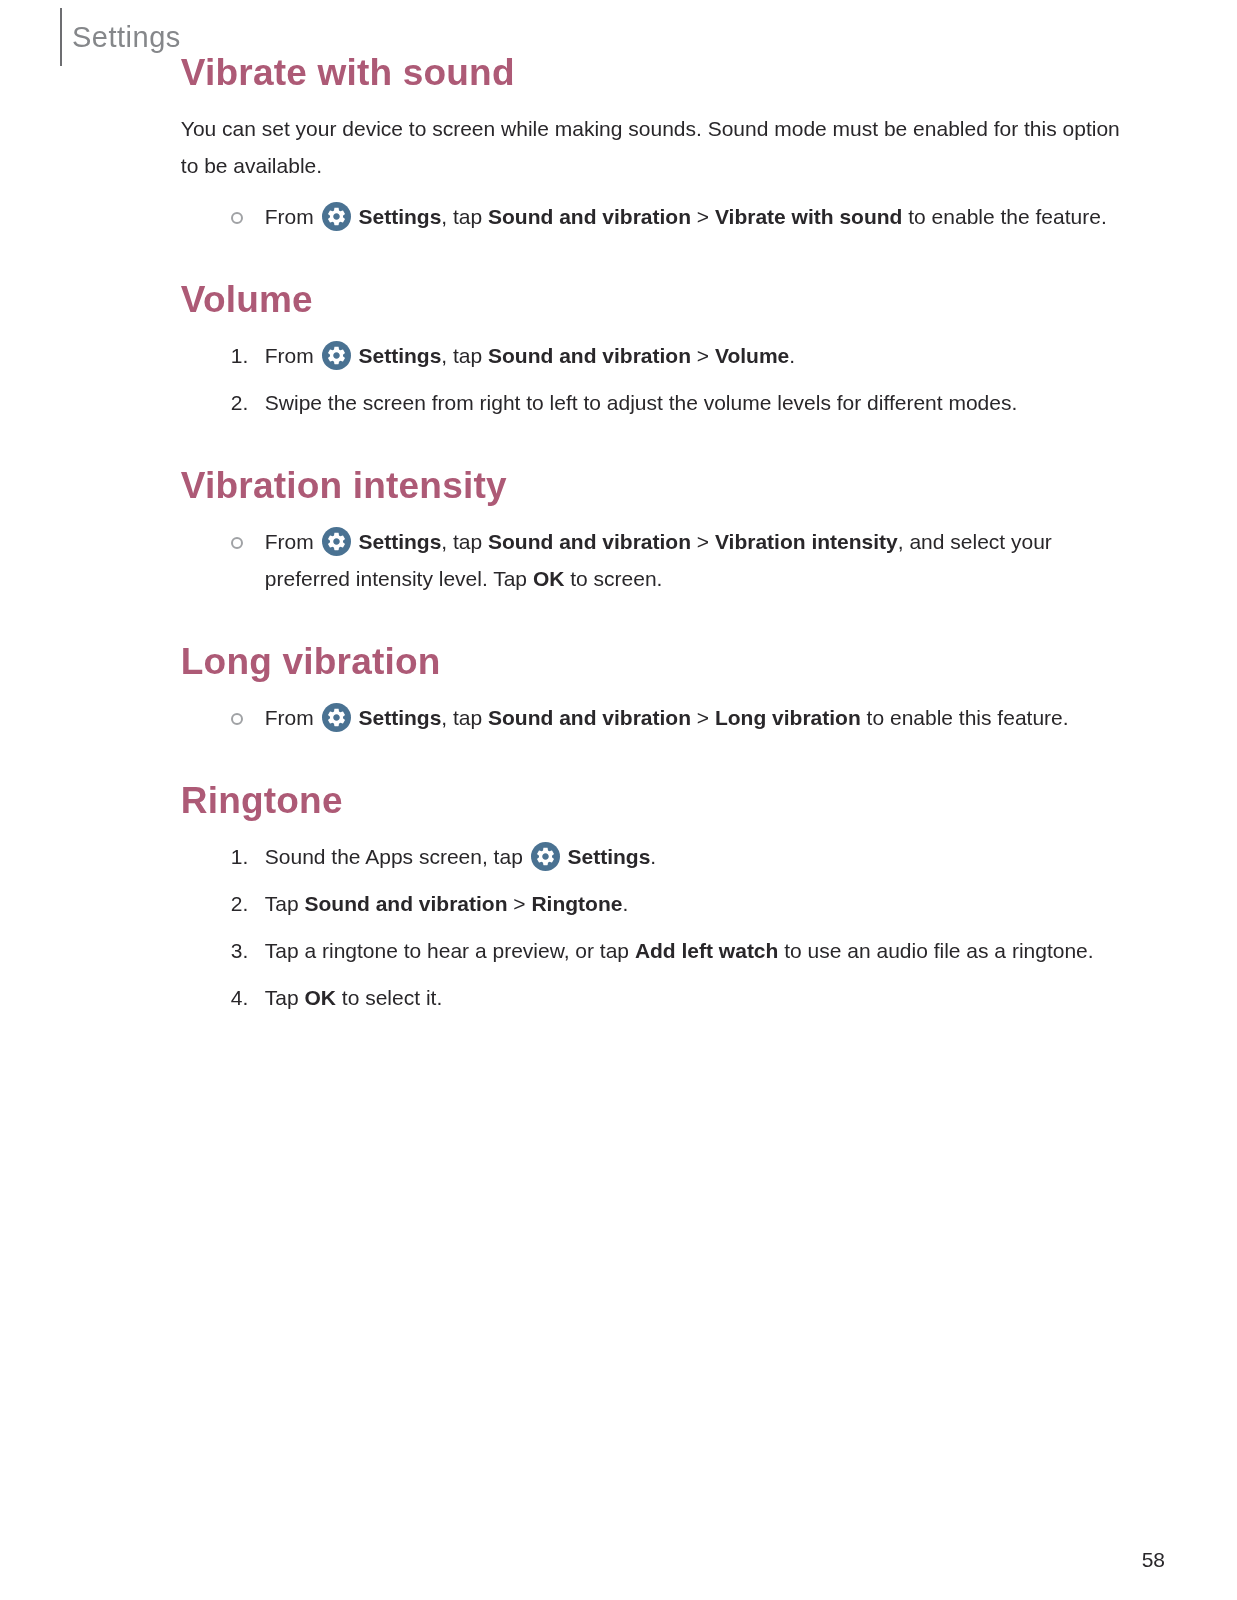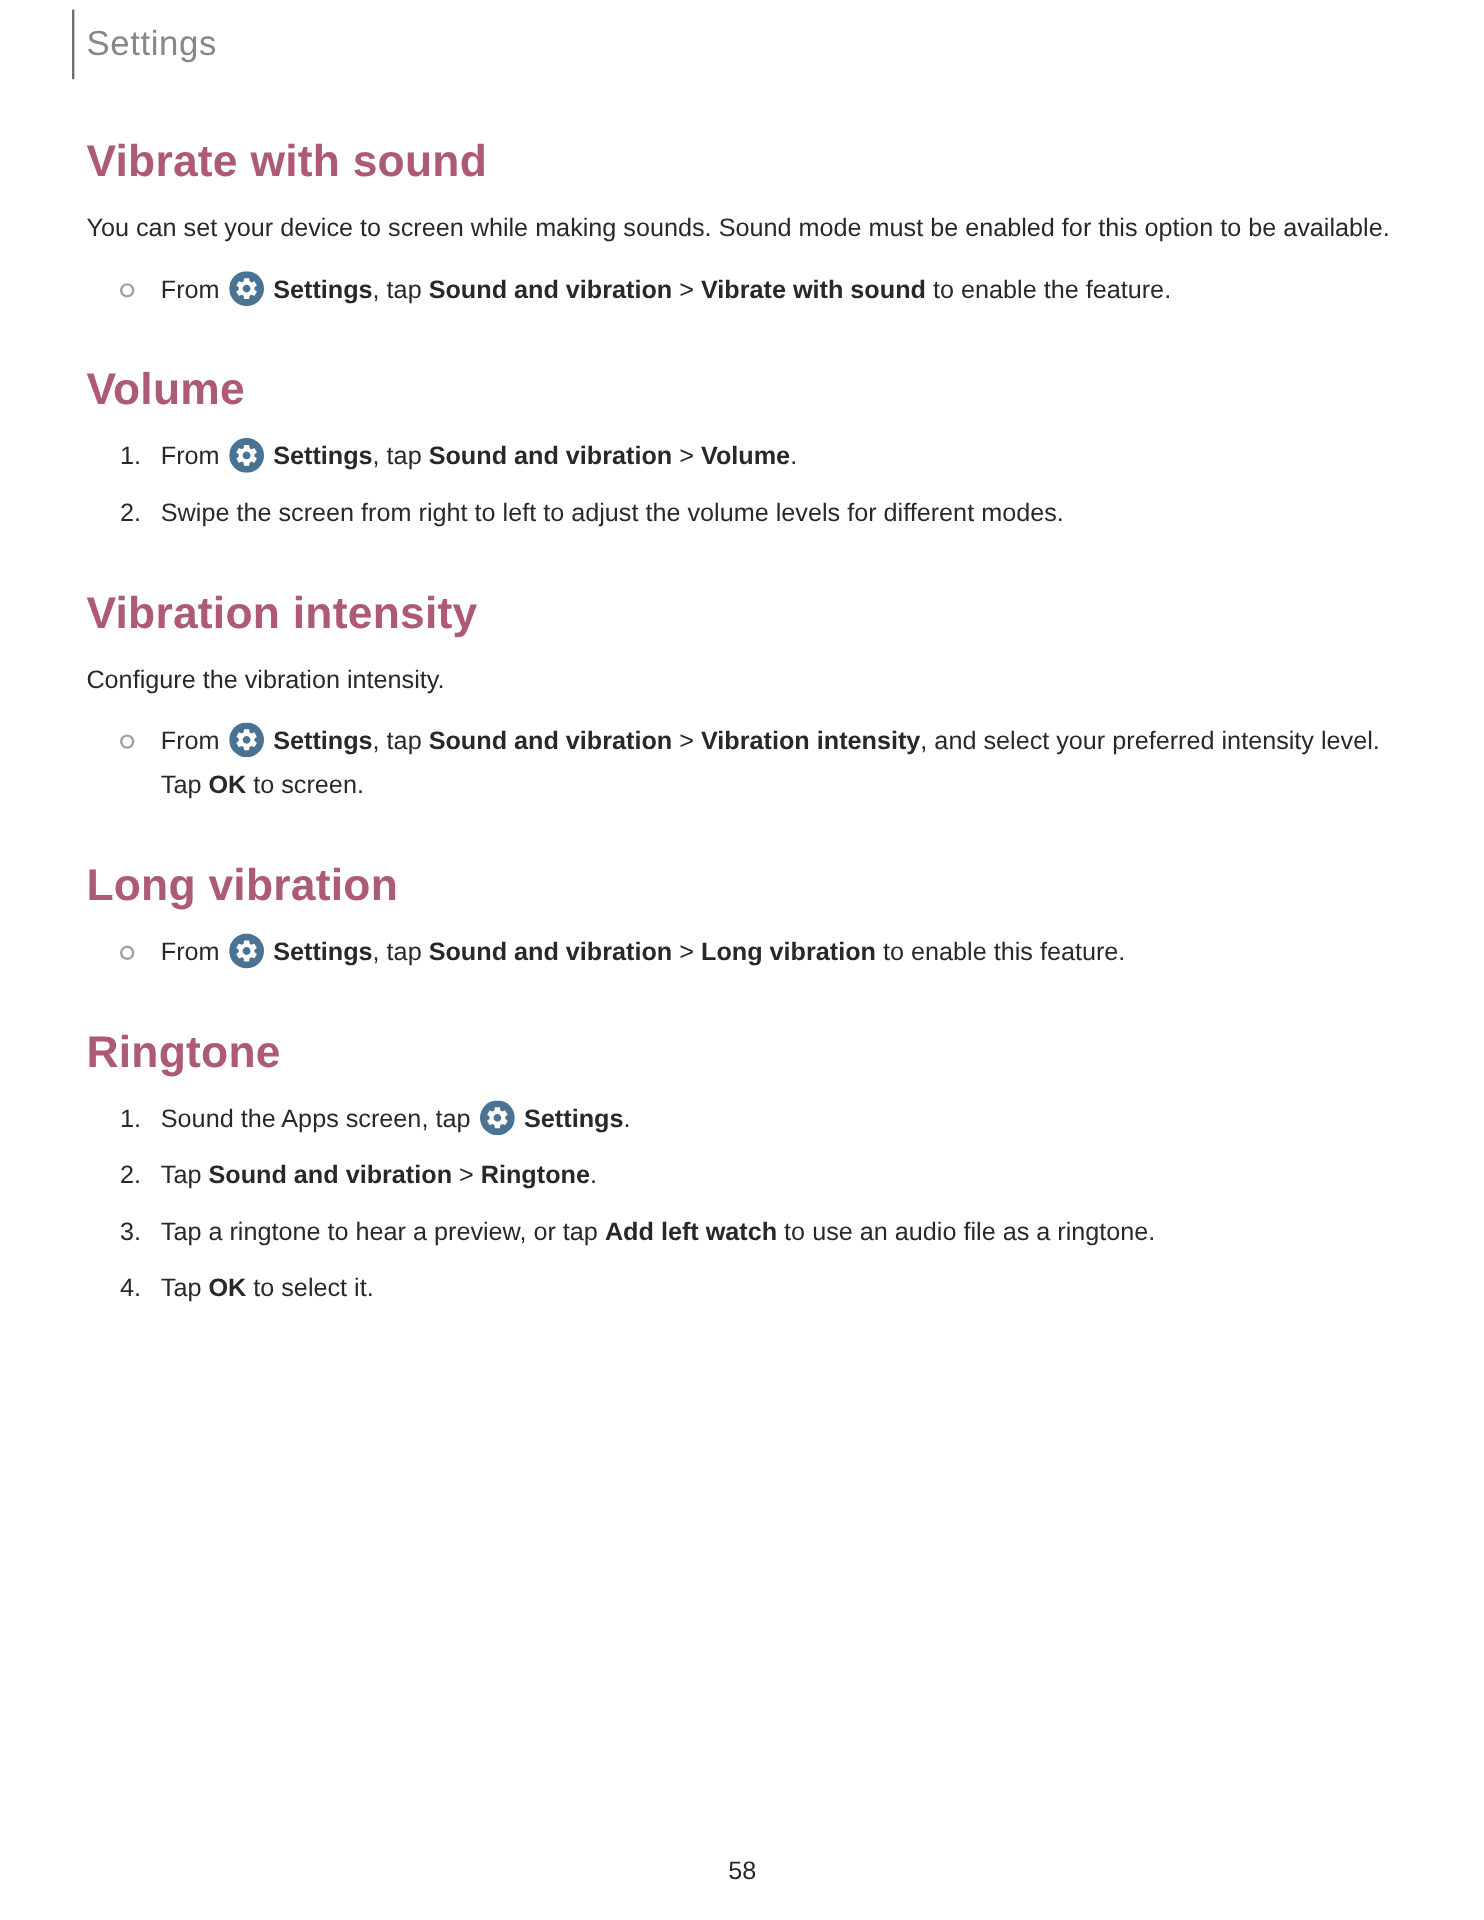--- a/index.html
+++ b/index.html
@@ -7,21 +7,21 @@
   body {
     width: 1237px;
     font-family: "Liberation Sans", sans-serif;
     color: var(--body-text, #252525);
   }
   .page {
     width: 1237px;
     height: 1600px;
     padding: 6px 72px 0 72px;
     display: flex;
-    flex-direction: column;
+    flex-direction: row;
     overflow: hidden;
   }
   
   .doc-header {
     display: flex;
     align-items: center;
     margin-left: -12px;
     height: 62px;
   }
   .header-rule {
@@ -53,20 +53,21 @@
   ul.steps, ol.steps {
     list-style: none;
     margin: 14px 0 0 0;
     padding: 0 0 0 28px;
   }
   .steps li {
     display: grid;
     grid-template-columns: 34px 1fr;
     align-items: start;
     margin-bottom: 10px;
+    margin-left: 22px;
   }
   .steps .marker {
     font-size: 21px;
     line-height: 37px;
     color: var(--body-text, #252525);
   }
   .bullet-circle {
     display: inline-block;
     width: 12px;
     height: 12px;
@@ -128,21 +129,20 @@
                 <circle cx="12" cy="12" r="12" fill="#4a7292"></circle>
                 <path transform="translate(3,3) scale(0.75)" fill="#ffffff" d="M19.14 12.94c.04-.3.06-.61.06-.94 0-.32-.02-.64-.07-.94l2.03-1.58c.18-.14.23-.41.12-.61l-1.92-3.32c-.12-.22-.37-.29-.59-.22l-2.39.96c-.5-.38-1.03-.7-1.62-.94l-.36-2.54c-.04-.24-.24-.41-.48-.41h-3.84c-.24 0-.43.17-.47.41l-.36 2.54c-.59.24-1.13.57-1.62.94l-2.39-.96c-.22-.08-.47 0-.59.22L2.74 8.87c-.12.21-.08.47.12.61l2.03 1.58c-.05.3-.09.63-.09.94s.02.64.07.94l-2.03 1.58c-.18.14-.23.41-.12.61l1.92 3.32c.12.22.37.29.59.22l2.39-.96c.5.38 1.03.7 1.62.94l.36 2.54c.05.24.24.41.48.41h3.84c.24 0 .44-.17.47-.41l.36-2.54c.59-.24 1.13-.56 1.62-.94l2.39.96c.22.08.47 0 .59-.22l1.92-3.32c.12-.22.07-.47-.12-.61l-2.01-1.58zM12 15.6c-1.98 0-3.6-1.62-3.6-3.6s1.62-3.6 3.6-3.6 3.6 1.62 3.6 3.6-1.62 3.6-3.6 3.6z"></path>
               </svg></span><span class="plain"> </span><span class="bold">Settings</span><span class="plain">, tap </span><span class="bold">Sound and vibration</span><span class="plain"> &gt; </span><span class="bold">Volume</span><span class="plain">.</span></span>
         </li>
         <li>
           <span class="marker">2.</span>
           <span class="item-text"><span class="plain">Swipe the screen from right to left to adjust the volume levels for different modes.</span></span>
         </li>
       </ol>
       <h2 class="section-heading">Vibration intensity</h2>
-      <p class="section-intro"><span class="plain">Configure the vibration intensity.</span></p>
       <ul class="steps">
         <li>
           <span class="marker"><span class="bullet-circle"></span></span>
           <span class="item-text"><span class="plain">From </span><span class="gear-icon"><svg viewBox="0 0 24 24" xmlns="http://www.w3.org/2000/svg">
                 <circle cx="12" cy="12" r="12" fill="#4a7292"></circle>
                 <path transform="translate(3,3) scale(0.75)" fill="#ffffff" d="M19.14 12.94c.04-.3.06-.61.06-.94 0-.32-.02-.64-.07-.94l2.03-1.58c.18-.14.23-.41.12-.61l-1.92-3.32c-.12-.22-.37-.29-.59-.22l-2.39.96c-.5-.38-1.03-.7-1.62-.94l-.36-2.54c-.04-.24-.24-.41-.48-.41h-3.84c-.24 0-.43.17-.47.41l-.36 2.54c-.59.24-1.13.57-1.62.94l-2.39-.96c-.22-.08-.47 0-.59.22L2.74 8.87c-.12.21-.08.47.12.61l2.03 1.58c-.05.3-.09.63-.09.94s.02.64.07.94l-2.03 1.58c-.18.14-.23.41-.12.61l1.92 3.32c.12.22.37.29.59.22l2.39-.96c.5.38 1.03.7 1.62.94l.36 2.54c.05.24.24.41.48.41h3.84c.24 0 .44-.17.47-.41l.36-2.54c.59-.24 1.13-.56 1.62-.94l2.39.96c.22.08.47 0 .59-.22l1.92-3.32c.12-.22.07-.47-.12-.61l-2.01-1.58zM12 15.6c-1.98 0-3.6-1.62-3.6-3.6s1.62-3.6 3.6-3.6 3.6 1.62 3.6 3.6-1.62 3.6-3.6 3.6z"></path>
               </svg></span><span class="plain"> </span><span class="bold">Settings</span><span class="plain">, tap </span><span class="bold">Sound and vibration</span><span class="plain"> &gt; </span><span class="bold">Vibration intensity</span><span class="plain">, and select your preferred intensity level. Tap </span><span class="bold">OK</span><span class="plain"> to screen.</span></span>
         </li>
       </ul>
       <h2 class="section-heading">Long vibration</h2>

